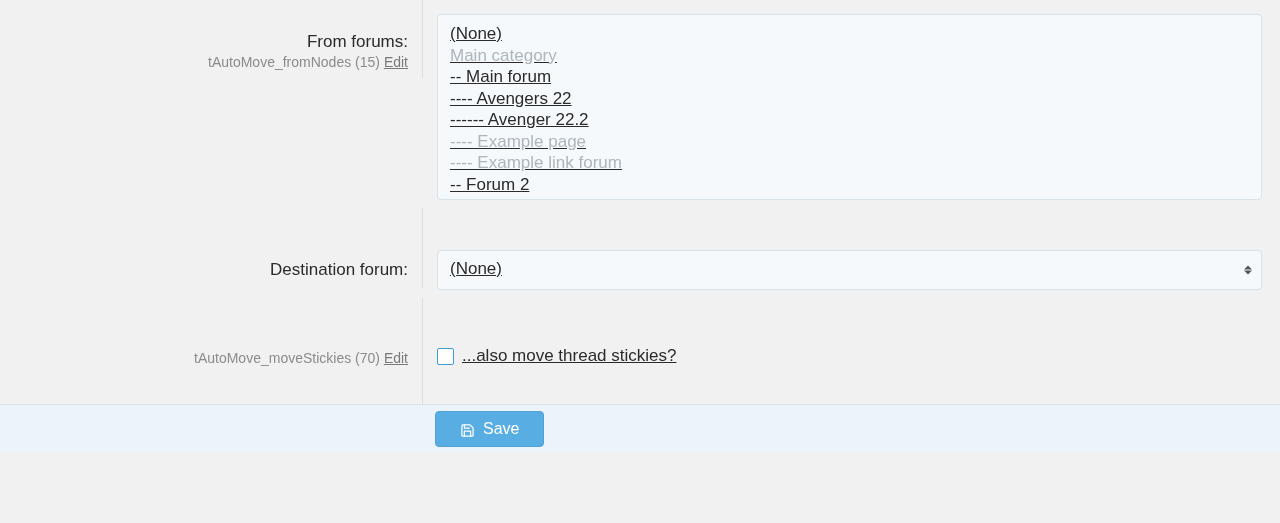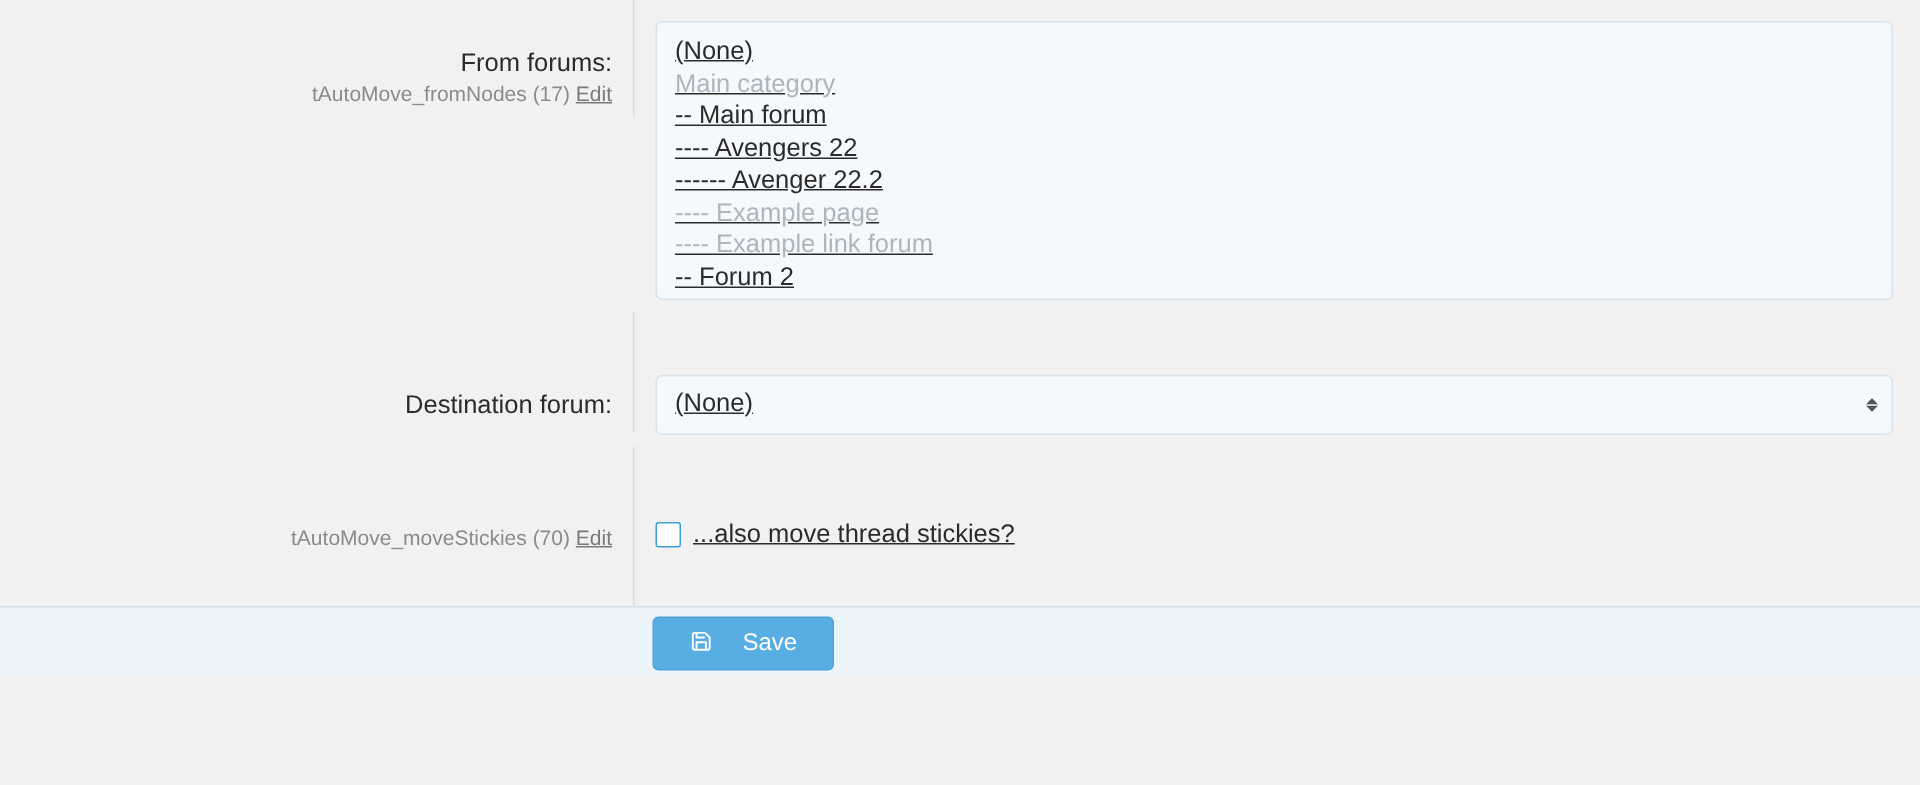--- a/index.html
+++ b/index.html
@@ -108,39 +108,39 @@
 
   
   .footer {
     position: absolute; left: 0; right: 0; bottom: 0; height: 48px;
     background: #ecf3f9;
     border-top: 1px solid #d8e2ea;
     display: flex; align-items: center;
   }
   .footer-inner { margin-left: 435px; }
   .save-btn {
-    display: inline-flex; align-items: flex-start; gap: 20px;
+    display: inline-flex; align-items: flex-end; gap: 8px;
     background: #58aee2; color: #fff; font-size: 16px;
     padding: 8px 24px; border-radius: 4px; cursor: pointer;
     border: 1px solid #4fa1d6;
   }
   .save-icon svg { display: block; }
 </style>
 </head>
 <body>
 
 <div class="page">
 
   <div class="form-area">
 
     <div class="row row1">
       <div class="label-col">
         <div class="label-main">From forums:</div>
         <div class="label-sub">
-          <span>tAutoMove_fromNodes (17) </span><span class="edit-link">Edit</span>
+          <span>tAutoMove_fromNodes (15) </span><span class="edit-link">Edit</span>
         </div>
       </div>
       <div class="content-col">
         <div class="listbox" id="from-listbox">
             <div class="item">(None)</div>
             <div class="item disabled">Main category</div>
             <div class="item">-- Main forum</div>
             <div class="item">---- Avengers 22</div>
             <div class="item">------ Avenger 22.2</div>
             <div class="item disabled">---- Example page</div>

